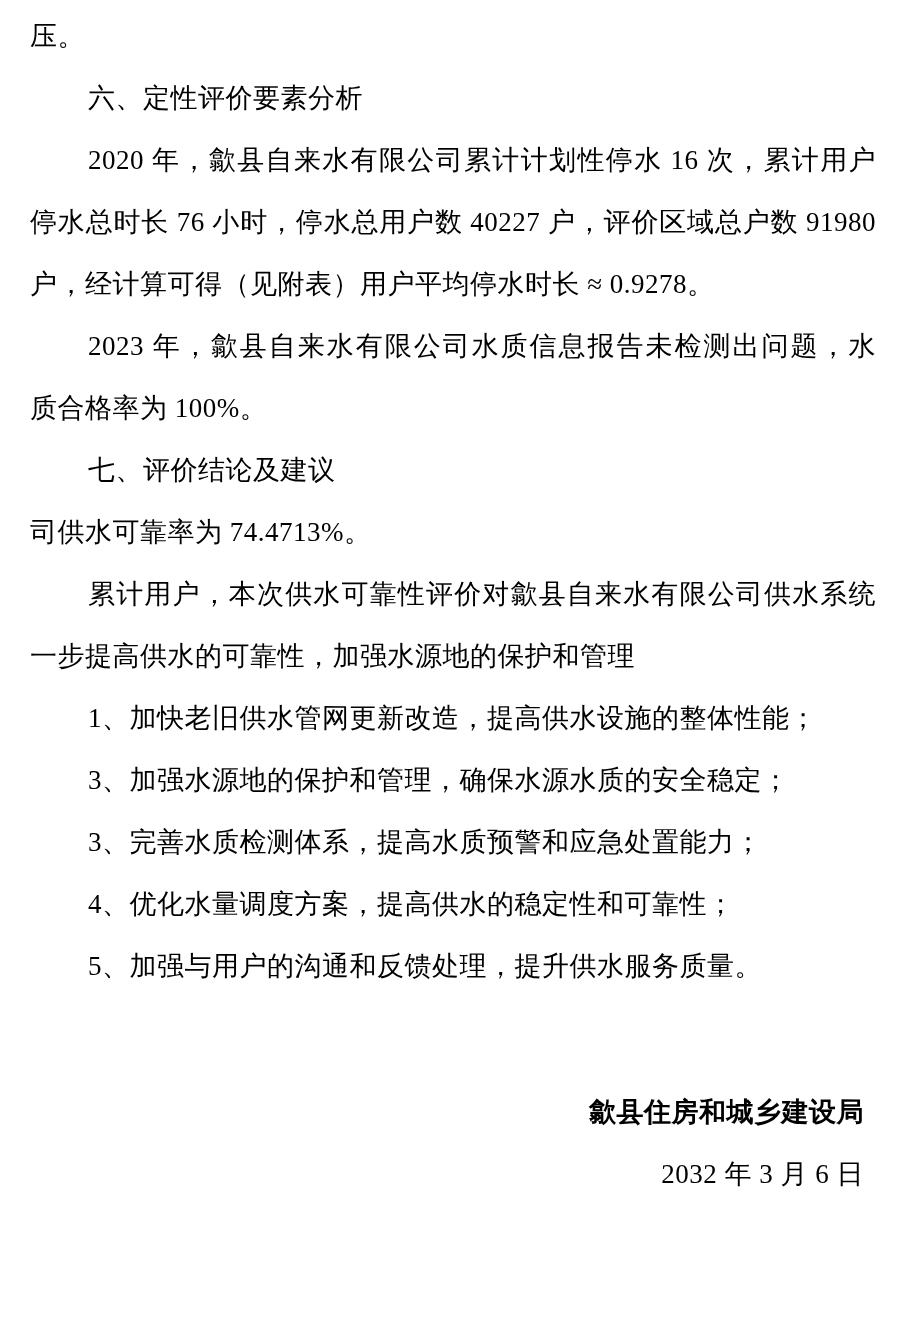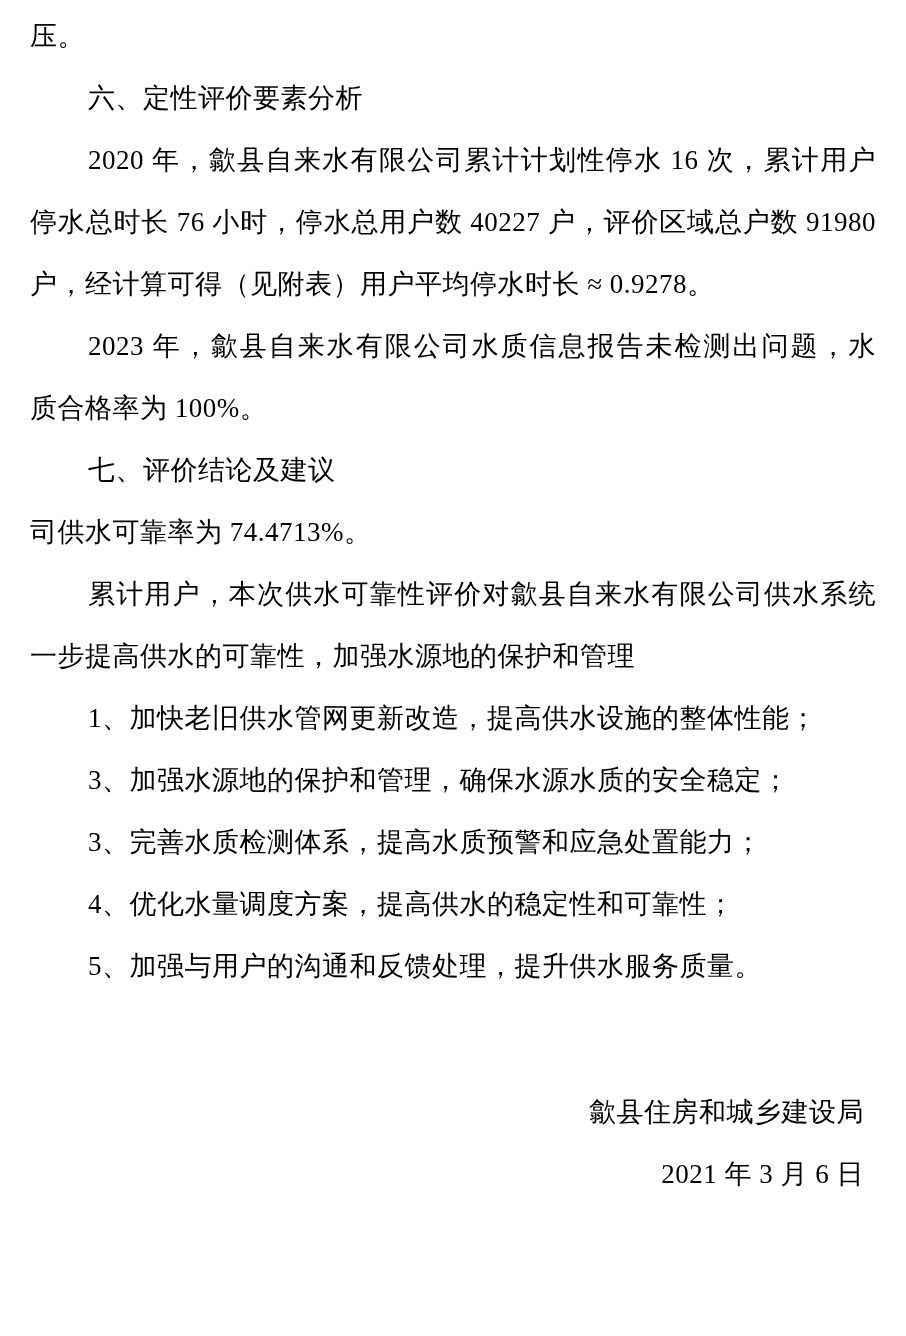--- a/index.html
+++ b/index.html
@@ -31,21 +31,21 @@
     text-align: justify;
     text-align-last: justify;
   }
   .right {
     text-align: right;
     padding-right: 12px;
     white-space: nowrap;
   }
   .signature {
     margin-top: 84px;
-    font-weight: normal;
+    font-weight: bold;
   }
 </style>
 </head>
 <body>
 
 <div class="page">
 
   <div class="line">压。</div>
 
   <div class="line indent heading">六、定性评价要素分析</div>
@@ -64,15 +64,15 @@
   <div class="line indent full">累计用户，本次供水可靠性评价对歙县自来水有限公司供水系统</div>
   <div class="line">一步提高供水的可靠性，加强水源地的保护和管理</div>
 
   <div class="line indent">1、加快老旧供水管网更新改造，提高供水设施的整体性能；</div>
   <div class="line indent">3、加强水源地的保护和管理，确保水源水质的安全稳定；</div>
   <div class="line indent">3、完善水质检测体系，提高水质预警和应急处置能力；</div>
   <div class="line indent">4、优化水量调度方案，提高供水的稳定性和可靠性；</div>
   <div class="line indent">5、加强与用户的沟通和反馈处理，提升供水服务质量。</div>
 
   <div class="line right signature">歙县住房和城乡建设局</div>
-  <div class="line right">2021 年 3 月 6 日</div>
+  <div class="line right">2032 年 3 月 6 日</div>
 
 </div>
 
 </body></html>

